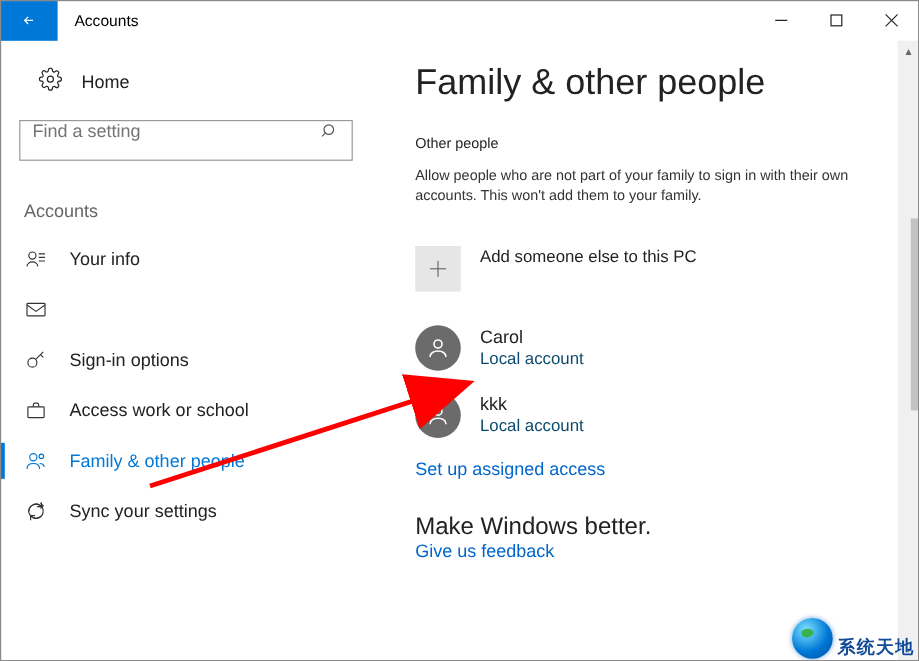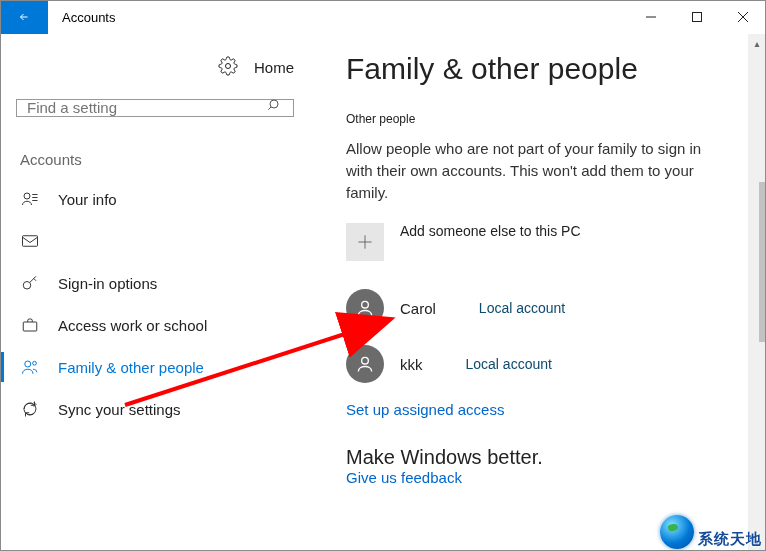--- a/index.html
+++ b/index.html
@@ -18,45 +18,45 @@
   .body { display: flex; height: calc(551px - 34px); }
   .sidebar { width: 310px; padding: 14px 0 0 0; }
   .content-wrap { flex: 1; position: relative; display: flex; }
   .content { flex: 1; padding: 18px 30px 0 36px; overflow: hidden; }
   .scrollbar-track { width: 18px; background: #f0f0f0; display:flex; flex-direction:column; align-items:center; }
   .scroll-arrow { width:18px; height:18px; display:flex; align-items:center; justify-content:center; color:#666; font-size:10px; cursor:pointer; }
   .scroll-space { flex:1; position:relative; }
   .scroll-thumb { position:absolute; top:130px; left:2px; width:14px; height:160px; background:#c2c2c2; }
 
   
-  .home-row { display:flex; align-items:center; gap:16px; padding: 8px 16px; cursor:pointer; font-size:15px;justify-content:flex-end; }
+  .home-row { display:flex; align-items:center; gap:16px; padding: 8px 32px; cursor:pointer; font-size:15px; }
   .gear-icon svg { width:20px; height:20px; }
   .search-wrap { padding: 12px 16px 0 16px; }
-  .search-box { display:flex; align-items:flex-end; border:1px solid #999; height:18px; padding:0 10px; }
+  .search-box { display:flex; align-items:flex-start; border:1px solid #999; height:34px; padding:0 10px; }
   .search-box input { flex:1; border:none; outline:none; font-size:15px; color:#666; background:transparent; }
   .search-icon { color:#555; }
 
   .section-label { padding: 34px 20px 10px 20px; color:#666; font-size:15px; }
   .nav-item { display:flex; align-items:center; gap:18px; padding: 12px 20px; cursor:pointer; font-size:15px; position:relative; }
   .nav-item .ic { width:20px; display:flex; justify-content:center; color:#333; }
   .nav-item .ic svg { width:18px; height:18px; }
   .nav-item.active { color:#0078d7; }
   .nav-item.active .ic { color:#0078d7; }
   .nav-item.active::before { content:""; position:absolute; left:0; top:6px; bottom:6px; width:4px; background:#0078d7; }
 
   
   h1 { font-weight:400; font-size:30px; margin-bottom:26px; }
   h2 { font-weight:400; font-size:12px; margin-bottom:12px; }
-  .desc { font-size:15px; color:#333; line-height:1.45; margin-bottom:20px; }
+  .desc { font-size:12px; color:#333; line-height:1.45; margin-bottom:32px; }
   .add-row { display:flex; align-items:flex-start; gap:16px; margin-bottom:28px; cursor:pointer; }
   .add-tile { width:38px; height:38px; background:#e6e6e6; display:flex; align-items:center; justify-content:center; color:#555; font-size:22px; }
   .user-row { display:flex; align-items:center; gap:16px; margin-bottom:18px; cursor:pointer; }
   .avatar { width:38px; height:38px; border-radius:50%; background:#6b6b6b; display:flex; align-items:center; justify-content:center; color:#fff; }
   .avatar svg { width:20px; height:20px; }
-  .user-meta { display:flex; flex-direction:row;gap:43px; }
+  .user-meta { display:flex; flex-direction:column; }
   .user-name { font-size:15px; }
   .user-type { font-size:14px; color:#0c4a6e; }
   .link { color:#0066cc; font-size:15px; cursor:pointer; margin-bottom:28px; display:inline-block; }
   .better-h { font-size:20px; font-weight:400; }
 
   
   .arrow-annot { position:absolute; left:120px; top:280px; pointer-events:none; }
 
   
   .watermark { position:absolute; right:4px; bottom:2px; display:flex; align-items:flex-end; gap:4px; pointer-events:none;margin-left:40px; }

